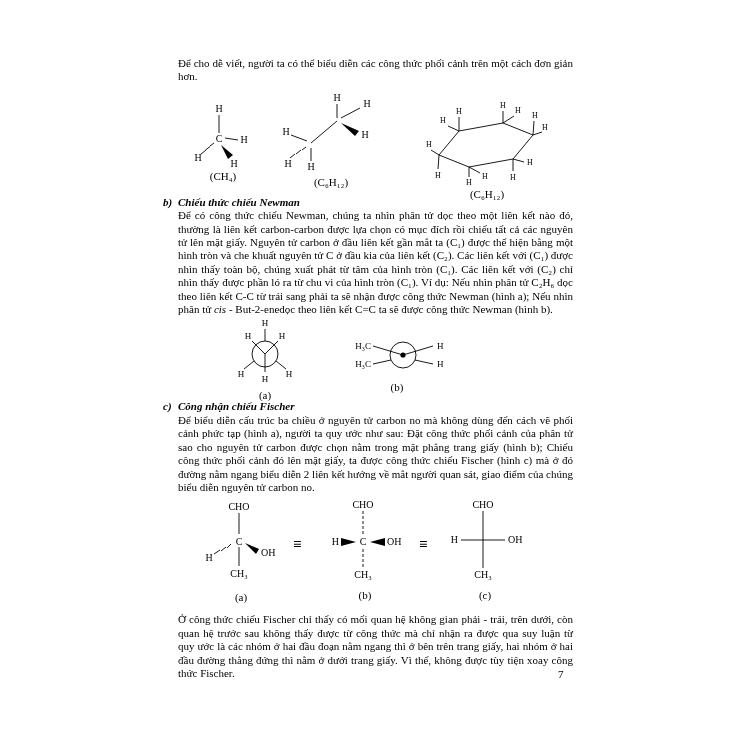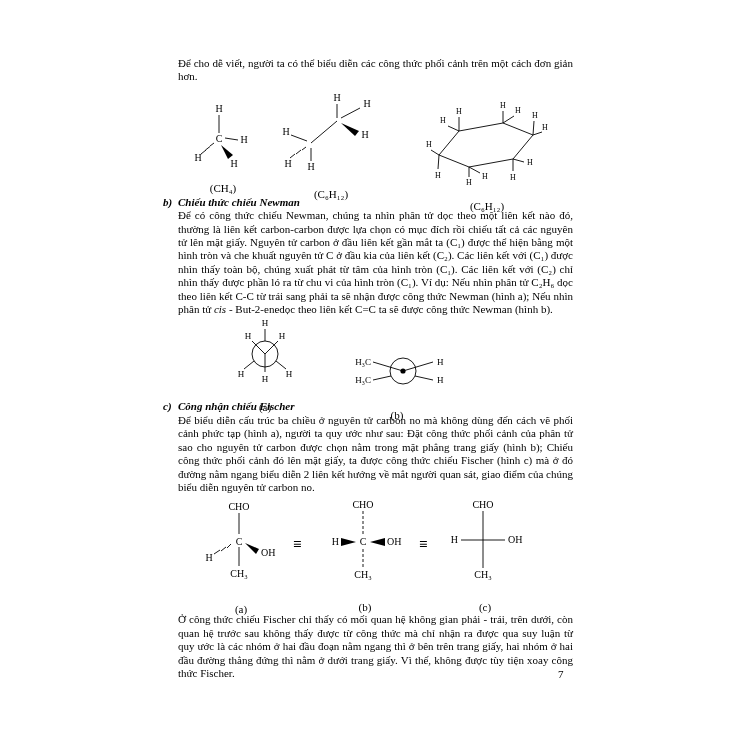--- a/index.html
+++ b/index.html
@@ -11,21 +11,21 @@
   .content { position:absolute; left:163px; top:57px; width:410px; }
   p.body { font-size:11px; line-height:13.4px; text-align:justify; margin:0 0 0 15px; }
   .heading { display:flex; font-size:11px; line-height:13.4px; font-weight:bold; font-style:italic; margin:0; }
   .heading .lbl { width:15px; flex:none; }
 
   .figrow { position:relative; }
   #row-structures { height:104px; margin-top:5px; }
   #row-newman     { height:80px;  margin-top:2px; }
   #row-fischer    { height:114px; margin-top:2px; }
   .fig { position:absolute; text-align:center; }
-  .fig-label { font-size:11px; margin-top:13px; text-align:center; }
+  .fig-label { font-size:11px; margin-top:1px; text-align:center; }
 
   svg { display:block; margin:0 auto; overflow:visible; }
   svg line, svg path, svg circle { stroke:#000; stroke-width:0.9; fill:none; }
   svg polygon { fill:#000; stroke:none; }
   svg circle.dot { fill:#000; stroke:none; }
   svg text { fill:#000; font-family:"Liberation Serif","DejaVu Serif",serif; }
   .atom  { font-size:10px; }
   .atom9 { font-size:9px; }
   .atom8 { font-size:8px; }
 
@@ -141,21 +141,21 @@
           <text class="atom9" text-anchor="middle" x="15" y="21">H</text>
           <text class="atom9" text-anchor="middle" x="49" y="21">H</text>
           <text class="atom9" text-anchor="middle" x="32" y="8">H</text>
           <text class="atom9" text-anchor="middle" x="8" y="59">H</text>
           <text class="atom9" text-anchor="middle" x="56" y="59">H</text>
           <text class="atom9" text-anchor="middle" x="32" y="64">H</text>
         </svg>
         <div class="fig-label">(a)</div>
       </div>
 
-      <div class="fig" style="left:168px; top:28px;">
+      <div class="fig" style="left:168px; top:12px;">
         <svg width="132" height="50" viewBox="0 0 132 50">
           <g>
             <circle cx="72" cy="25" r="13"></circle>
             <circle class="dot" cx="72" cy="25" r="2.6"></circle>
             <line x1="72" y1="25" x2="42" y2="16"></line>
             <line x1="60" y1="30" x2="42" y2="34"></line>
             <line x1="72" y1="25" x2="102" y2="16"></line>
             <line x1="84" y1="30" x2="102" y2="34"></line>
           </g>
           <text class="atom9" text-anchor="end" x="40" y="19">H₃C</text>

